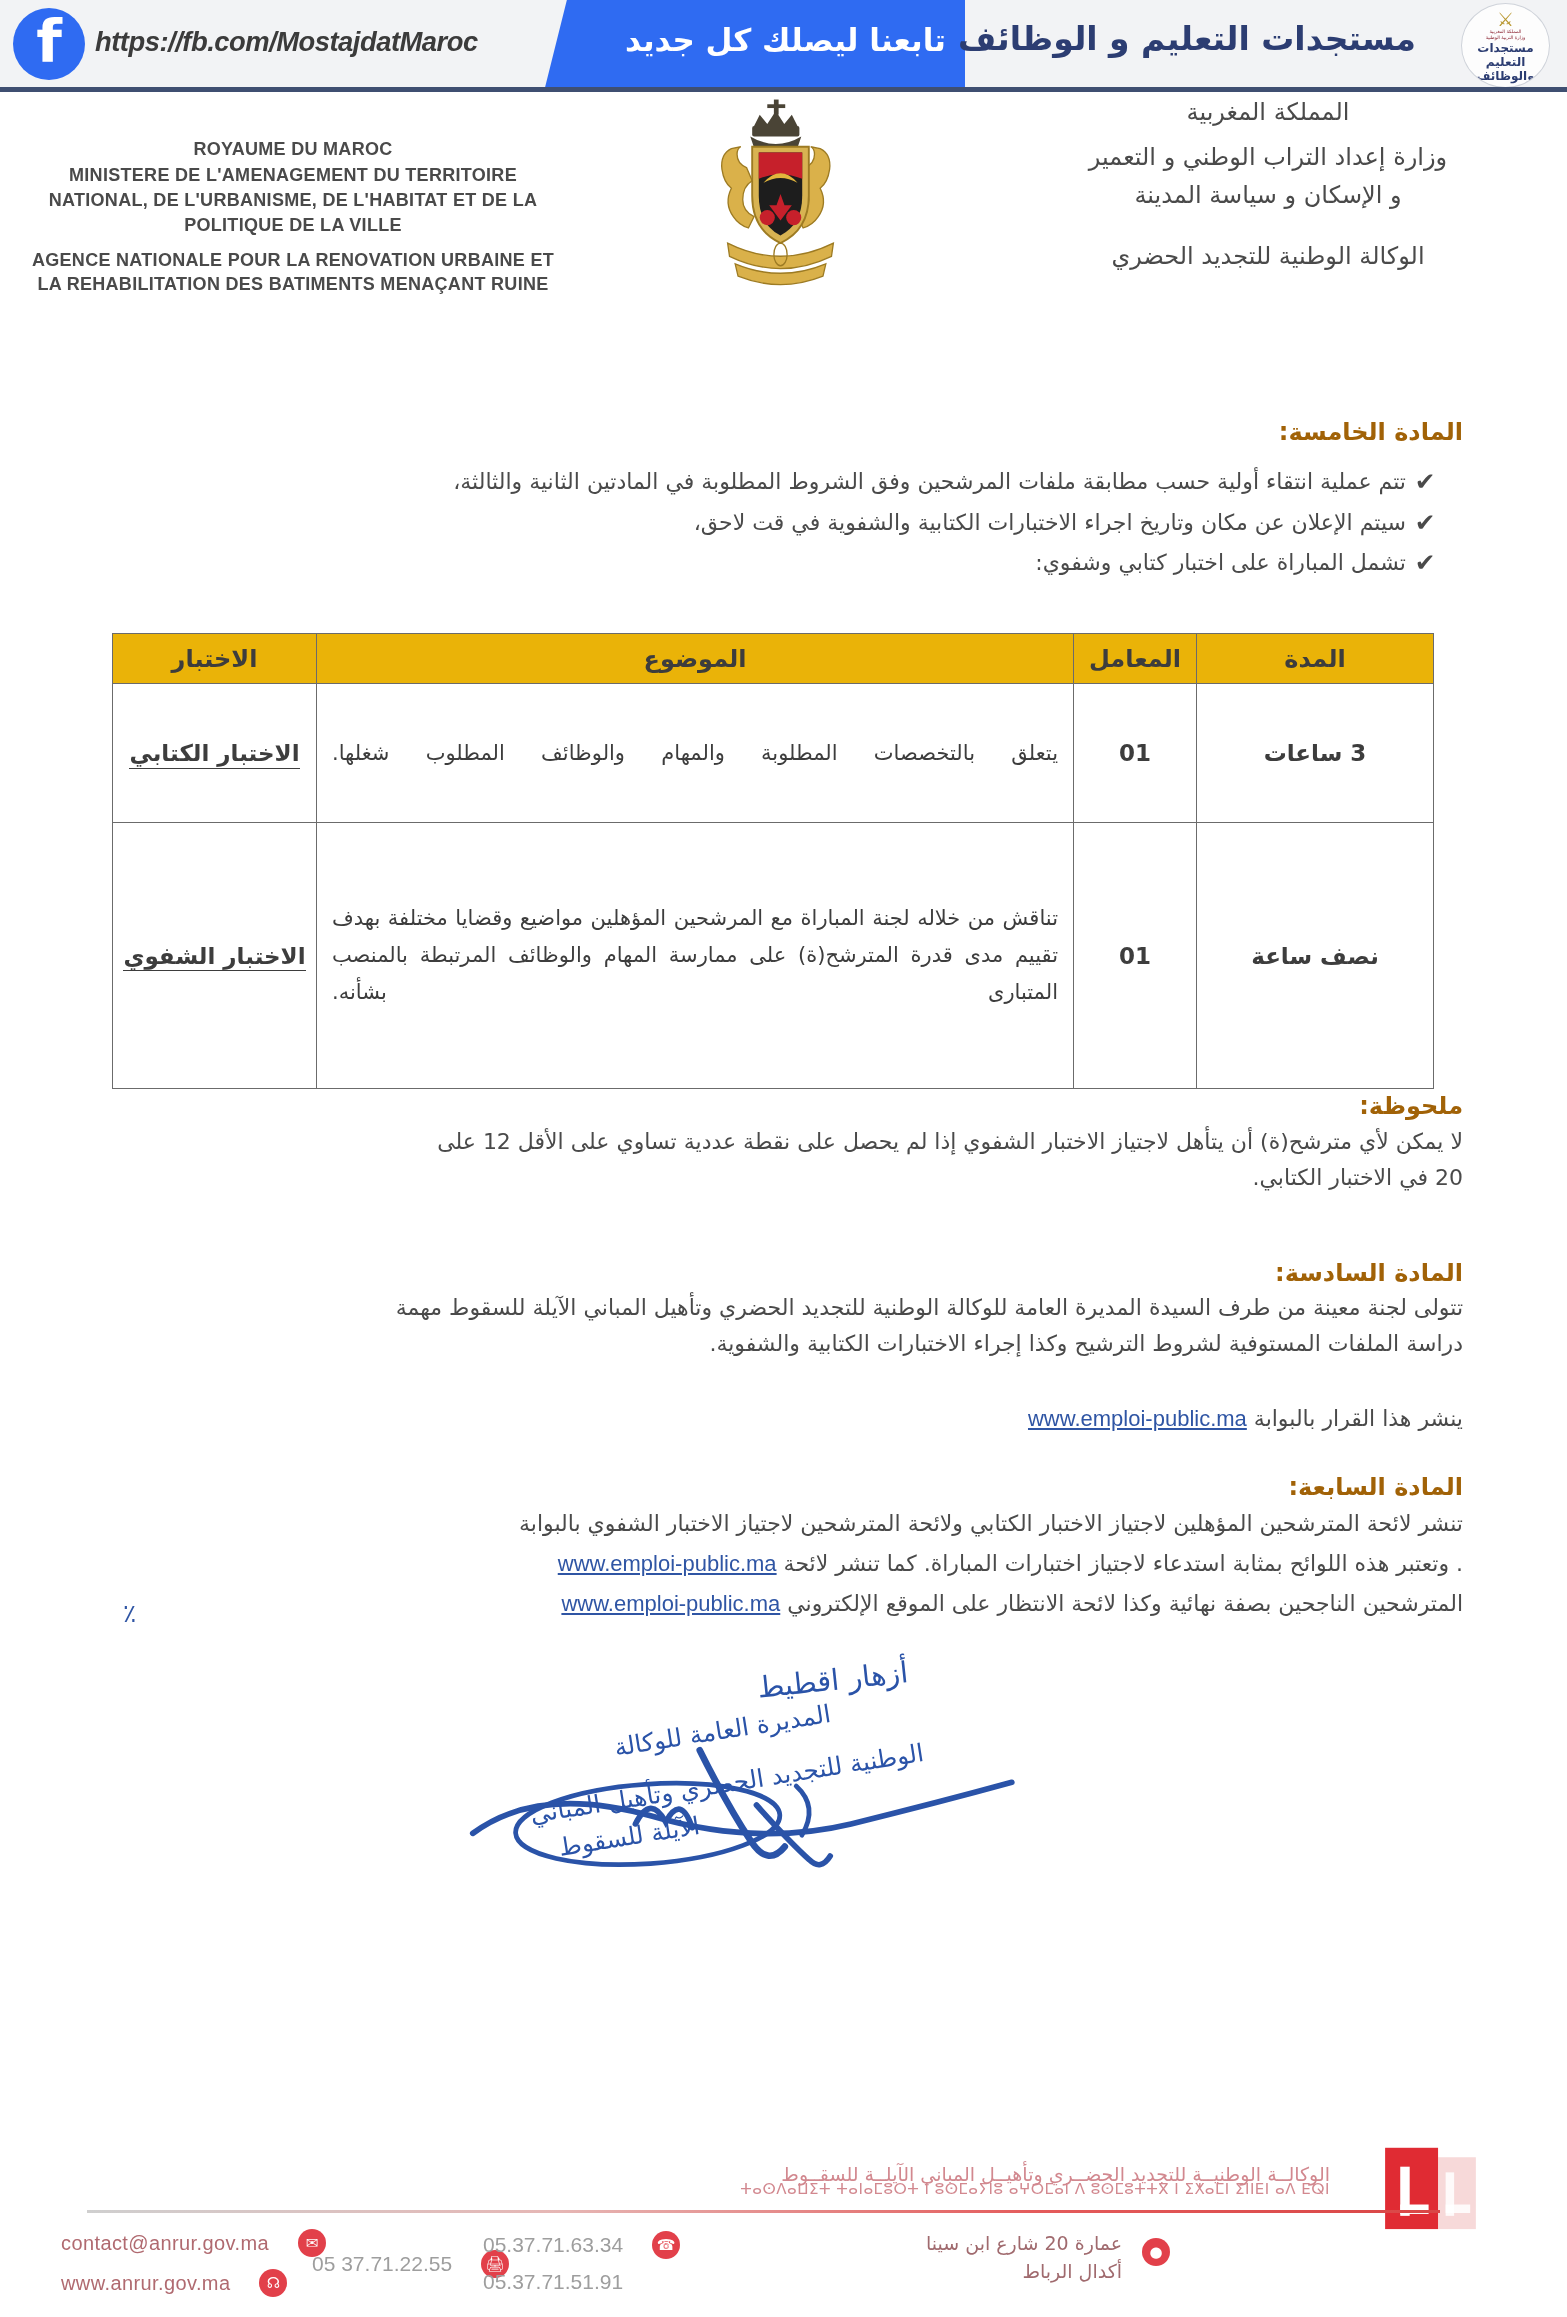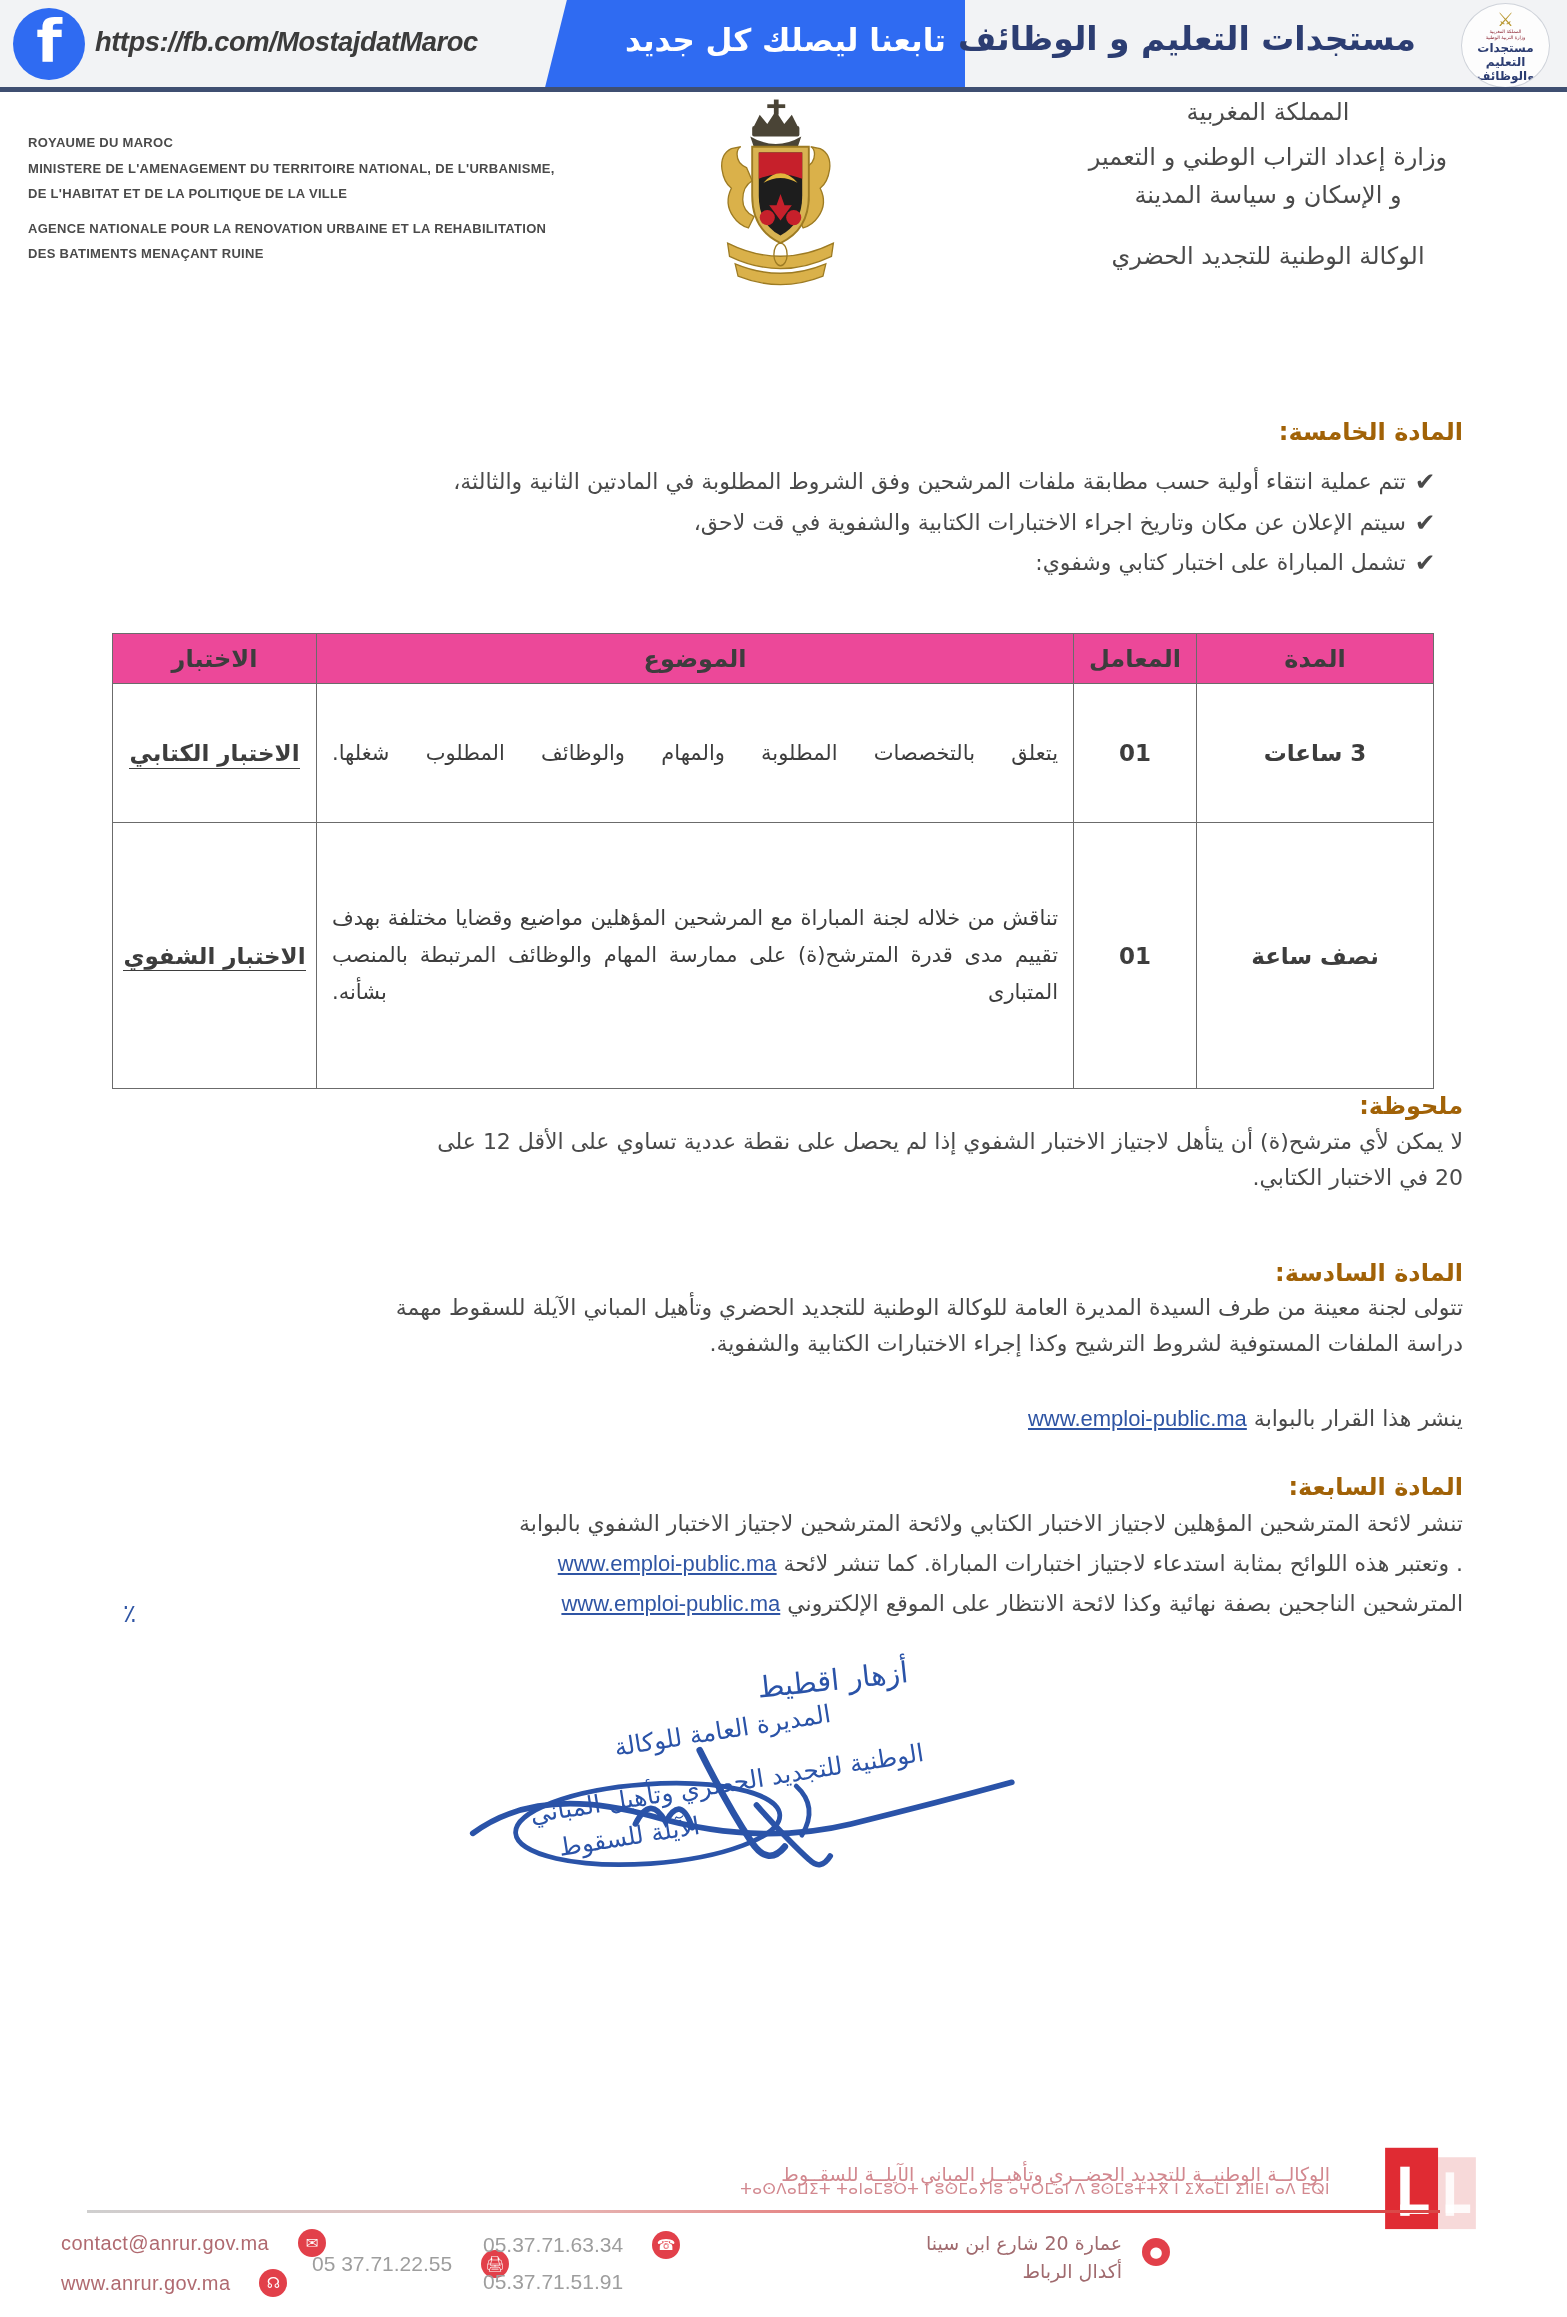--- a/index.html
+++ b/index.html
@@ -129,24 +129,25 @@
     width: 1567px;
     height: 2226px;
     background: #ffffff;
   }
 
   
   #letterhead { position: absolute; left: 0; top: 0; width: 1567px; height: 256px; }
 
   #lh-french {
     position: absolute;
-    left: 28px; top: 39px;
+    left: 28px; top: 45px;
     width: 530px;
+    text-align: center;
     font-family: "Liberation Sans", sans-serif;
-    font-size: 13px;
+    font-size: 18px;
     font-weight: 700;
     line-height: 24.6px;
     color: #4a4a4a;
     letter-spacing: 0.3px;
   }
   #lh-french .lh-line1 { display:block; }
   #lh-french .lh-block2 { display:block; margin-top: 1.9px; }
   #lh-french .lh-block3 { display:block; margin-top: 10.4px; }
 
   #lh-emblem {
@@ -238,21 +239,21 @@
     direction: rtl;
     table-layout: fixed;
   }
   #exam-table th, #exam-table td {
     border: 1.9px solid #6b6b6b;
     font-family: "DejaVu Sans", sans-serif;
     color: #3d3d3d;
     vertical-align: middle;
   }
   #exam-table thead th {
-    background: #ec4899;
+    background: #eab308;
     font-size: 24px;
     font-weight: 700;
     height: 47px;
     text-align: center;
   }
   #exam-table td { font-size: 21px; }
   #exam-table td.c-exam {
     text-align: center;
     font-weight: 700;
     font-size: 23px;

